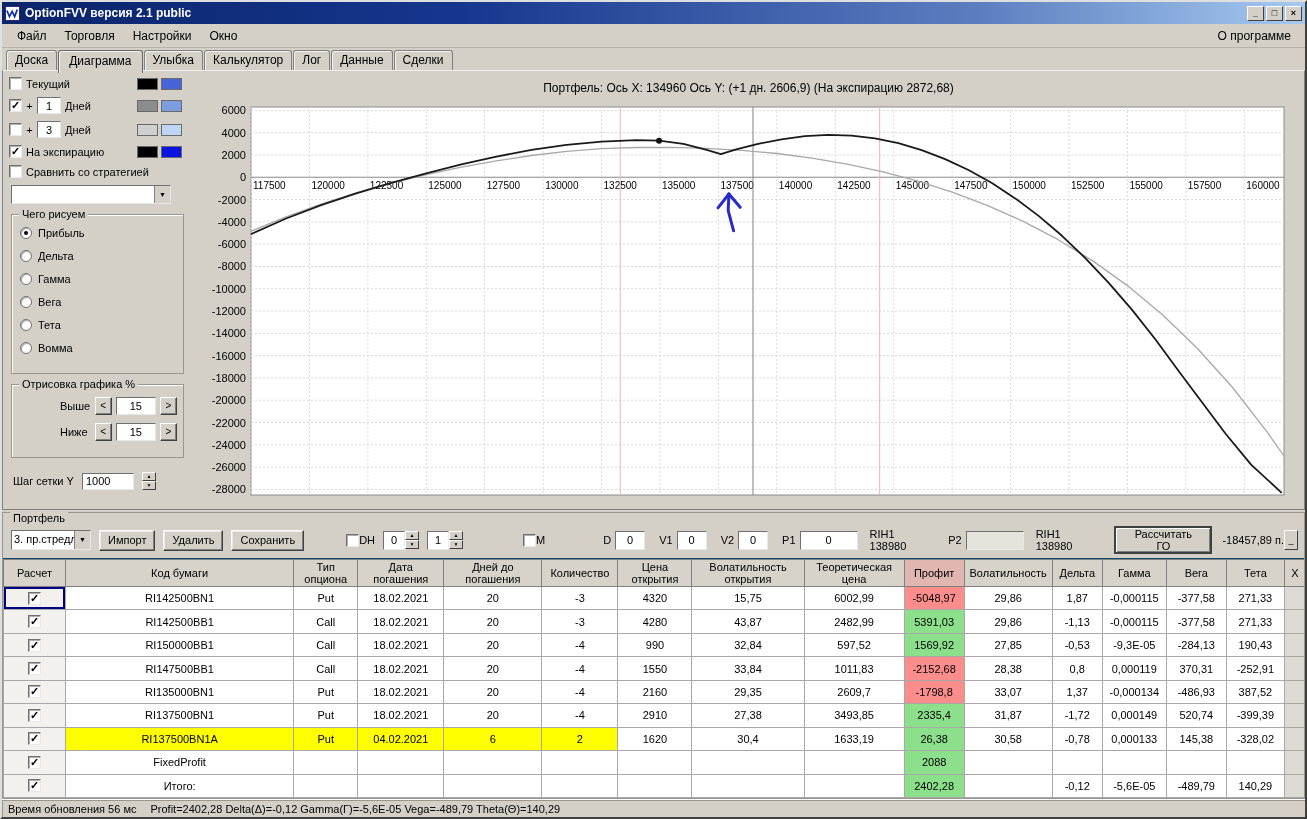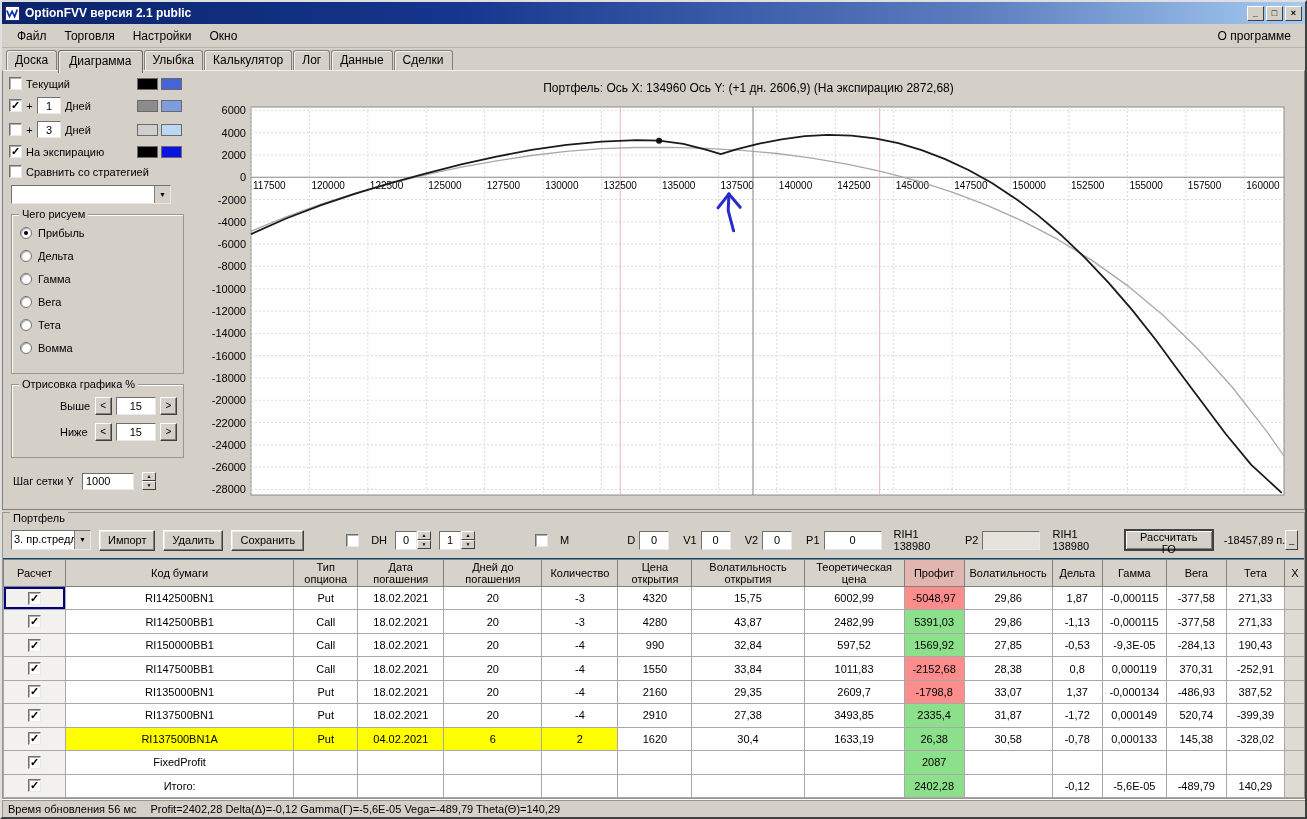--- a/index.html
+++ b/index.html
@@ -58,29 +58,29 @@
   #chart-svg { display:block; }
 
   
   .lower { flex:1; border:1px solid #9a968e; margin-top:2px; position:relative; padding-top:13px; display:flex; flex-direction:column; background:#d4d0c8; }
   .lower > .gb-label { position:absolute; top:-1px; left:7px; background:#d4d0c8; padding:0 3px; font-size:11px; }
   .controls { flex:0 0 32px; display:flex; align-items:center; padding:0 6px 4px 8px; font-size:11px; }
   .controls .btn { height:21px; padding:0 8px; font-size:11px; background:#d4d0c8; border:1px solid; border-color:#fff #404040 #404040 #fff; box-shadow:inset -1px -1px 0 #808080, inset 1px 1px 0 #ece9e4; }
   .controls .combo2 { display:flex; width:80px; height:20px; border:1px solid; border-color:#707070 #e8e8e8 #e8e8e8 #707070; background:#fff; }
   .combo2 .combo-text { flex:1; font-size:11px; padding:2px 2px; white-space:nowrap; overflow:hidden; }
   .combo2 .combo-btn { width:16px; background:#d4d0c8; border-left:1px solid #808080; font-size:7px; line-height:17px; text-align:center; }
-  .chk-group { display:flex; align-items:center; gap:12px; }
+  .chk-group { display:flex; align-items:center; gap:0; }
   .spin-box { display:flex; align-items:center; }
   .spin-box input { width:22px; height:19px; text-align:center; border:1px solid; border-color:#707070 #e8e8e8 #e8e8e8 #707070; font:11px "Liberation Sans",sans-serif; }
   .field-group { display:flex; align-items:center; gap:4px; }
   .field-label { font-size:11px; }
   .field-input { width:30px; height:19px; text-align:center; border:1px solid; border-color:#707070 #e8e8e8 #e8e8e8 #707070; font:11px "Liberation Sans",sans-serif; background:#fff; }
   .field-input.wide { width:58px; }
   .field-input.disabled { background:#e6e3dc; color:#888; }
-  .calc-btn { height:22px; padding:0 10px; font:11px "Liberation Sans",sans-serif; background:#d4d0c8; border:2px solid; border-color:#404040; box-shadow:inset 1px 1px 0 #fff, inset -1px -1px 0 #808080; }
+  .calc-btn { height:28px; padding:0 10px; font:11px "Liberation Sans",sans-serif; background:#d4d0c8; border:2px solid; border-color:#404040; box-shadow:inset 1px 1px 0 #fff, inset -1px -1px 0 #808080; }
   .go-result { font-size:11px; white-space:nowrap; }
   .collapse-btn { width:14px; height:20px; margin-left:auto; background:#d4d0c8; border:1px solid; border-color:#fff #404040 #404040 #fff; font-size:9px; line-height:16px; text-align:center; }
 
   
   .table-wrap { flex:1; overflow:hidden; border-top:1px solid #0c4a6e; }
   table { border-collapse:collapse; table-layout:fixed; width:1303px; height:100%; background:#fff; font-size:11px; }
   th { background:#d7d3cb; border:1px solid #808080; font-weight:normal; font-size:11px; padding:1px 1px; text-align:center; line-height:12px; }
   th.profit-head { background:#e2b6b0; }
   td { border:1px solid #a8a8a8; text-align:center; padding:0 2px; white-space:nowrap; overflow:hidden; background:#fff; }
   td.neg { background:#fc8d8d; }
@@ -583,21 +583,21 @@
                 <span class="checkbox">✓</span>
               </td>
               <td>FixedProfit</td>
               <td></td>
               <td></td>
               <td></td>
               <td></td>
               <td></td>
               <td></td>
               <td></td>
-              <td class="pos">2087</td>
+              <td class="pos">2088</td>
               <td></td>
               <td></td>
               <td></td>
               <td></td>
               <td></td>
               <td class="x-cell"></td>
             </tr>
             <tr>
               <td class="calc-cell">
                 <span class="checkbox">✓</span>

